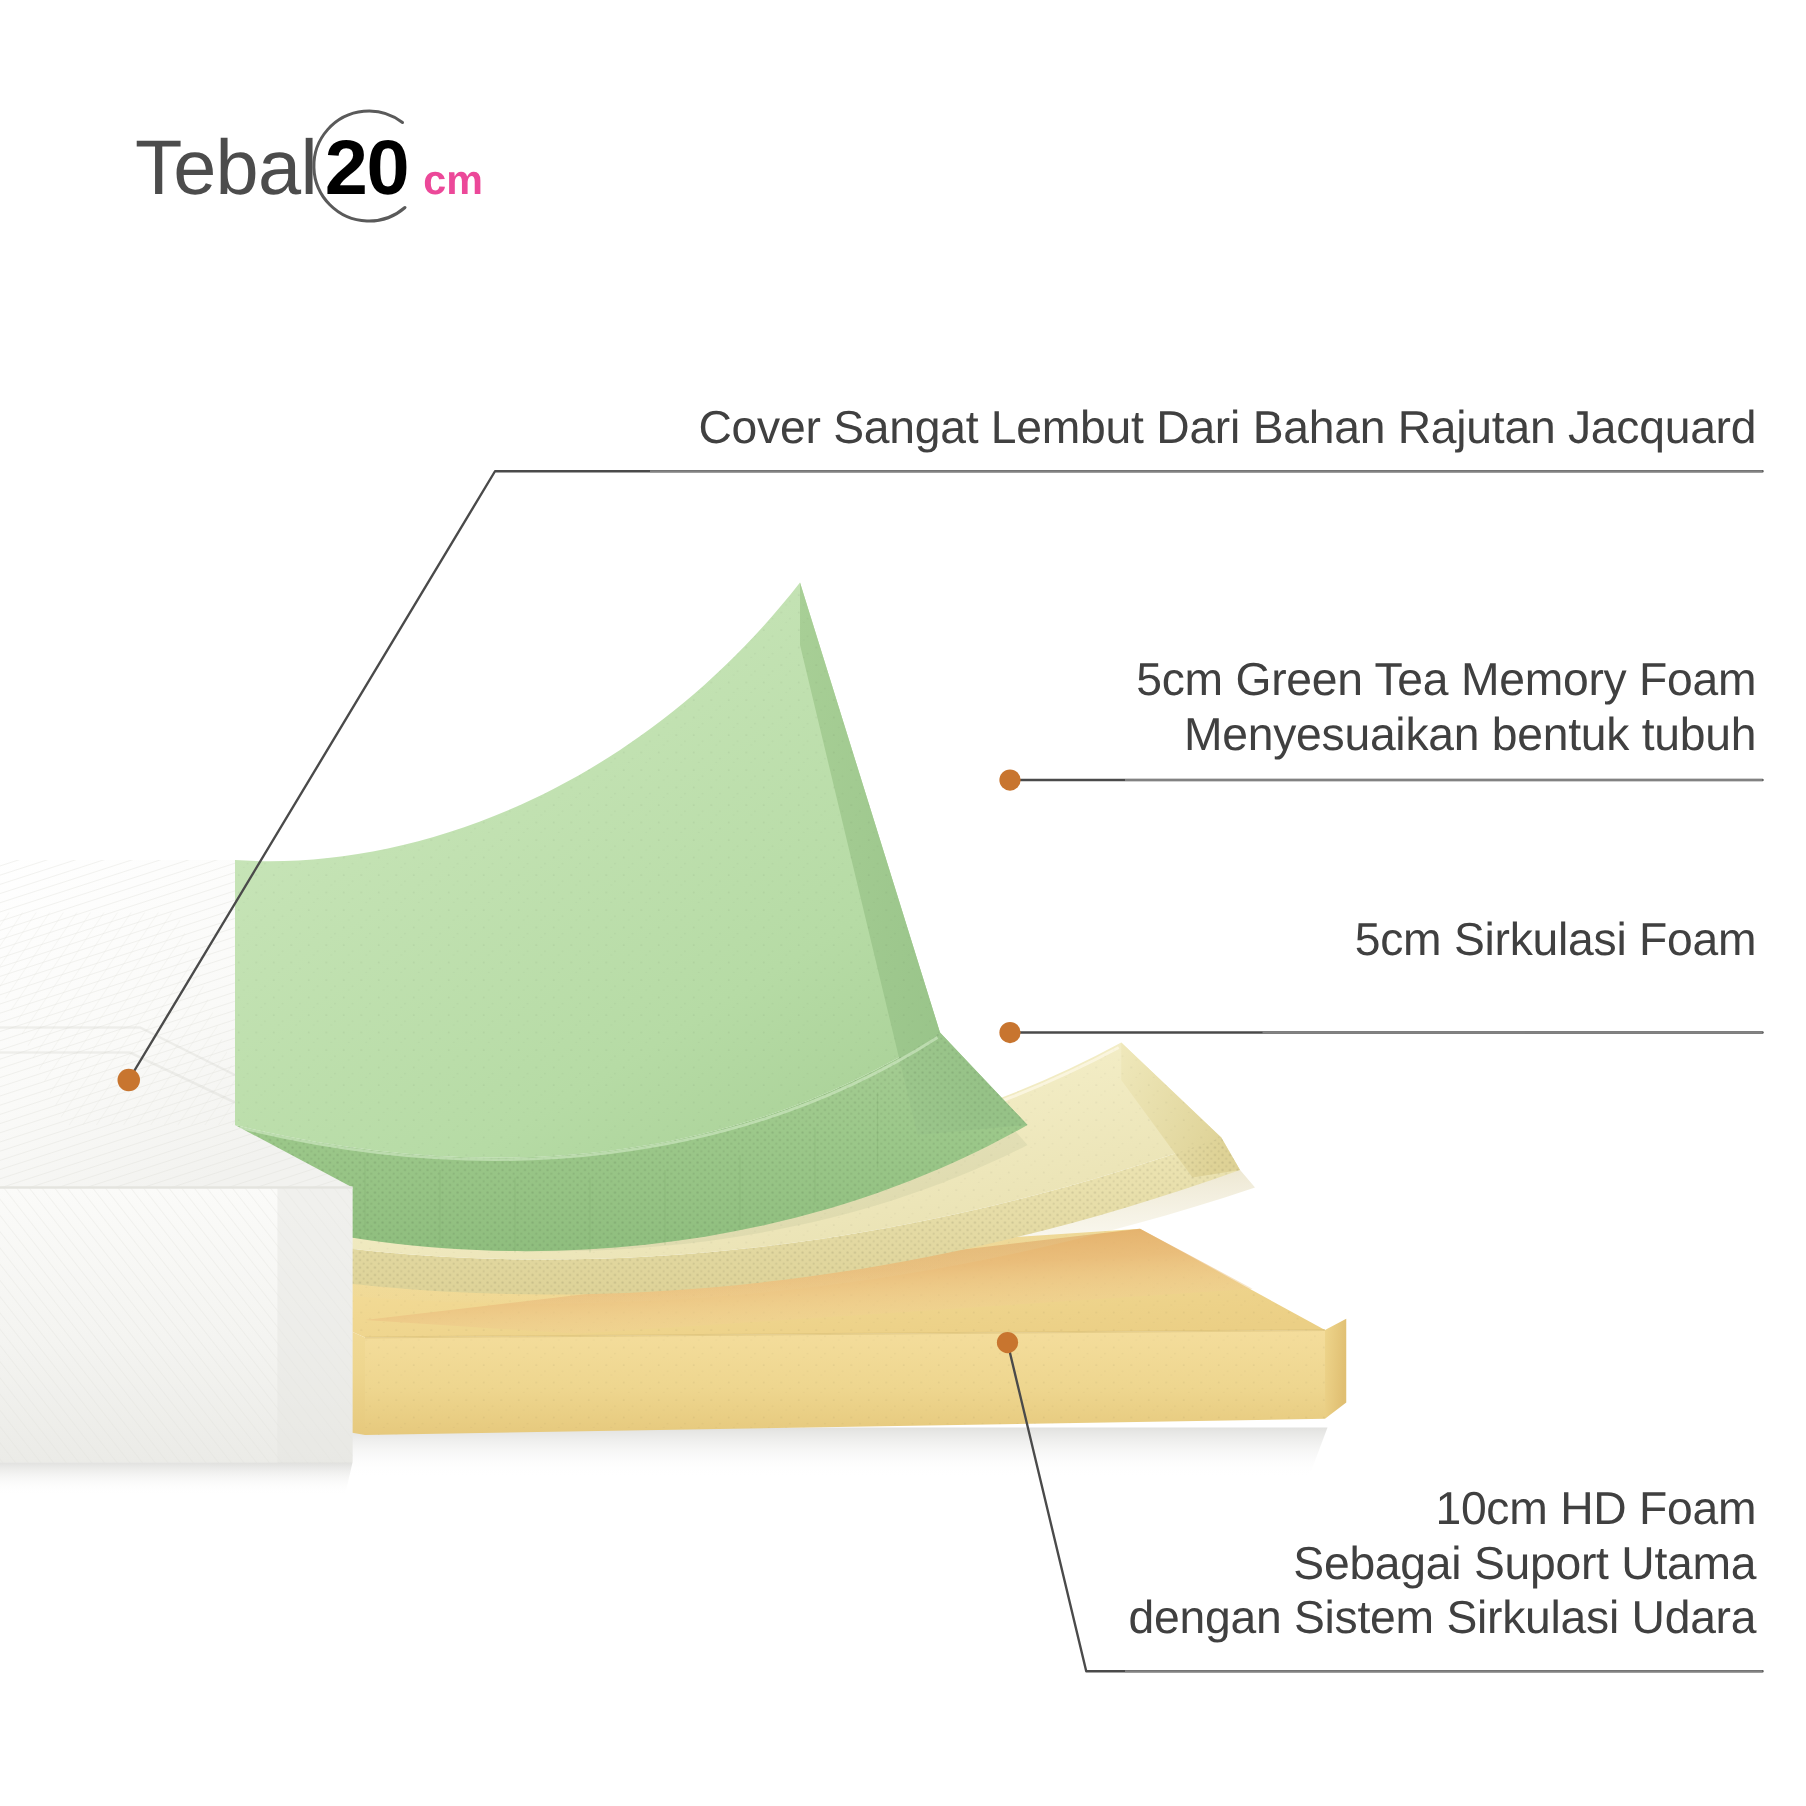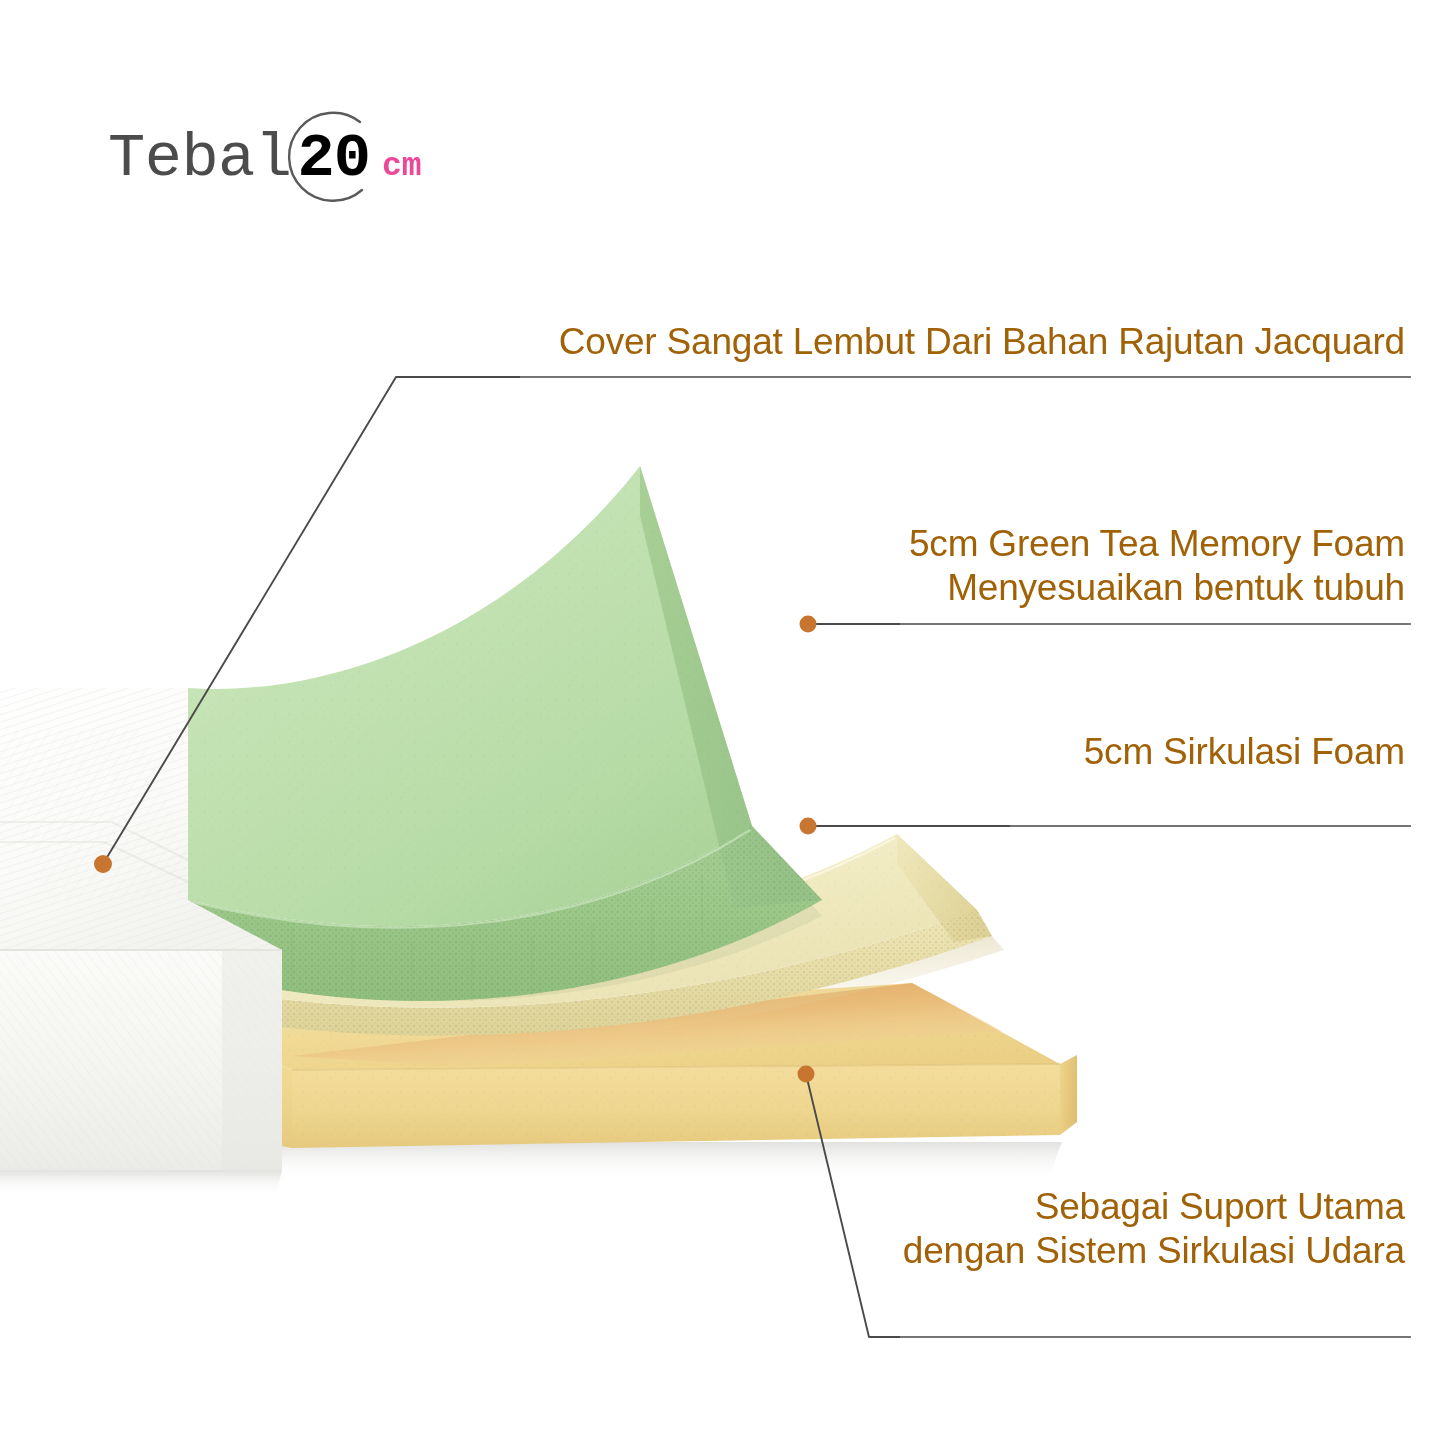--- a/index.html
+++ b/index.html
@@ -23,23 +23,22 @@
     height: 1445px;
   }
 
   
   #badge {
     position: absolute;
     left: 108px;
     top: 104px;
     height: 86px;
     display: flex;
-    align-items: flex-end;
+    align-items: flex-start;
     white-space: nowrap;
-    font-family: Liberation Mono, monospace;
   }
   #badge-word {
     font-size: 62px;
     font-weight: 400;
     color: #4c4c4c;
     letter-spacing: -0.5px;
     line-height: 1;
   }
   #badge-ring-wrap {
     position: relative;
@@ -78,21 +77,21 @@
     left: -8px;
     top: 430px;
     width: 1120px;
     height: 790px;
   }
 
   
   .callout {
     position: absolute;
     text-align: right;
-    color: #a16207;
+    color: #404040;
     font-size: 37px;
     line-height: 1.18;
     letter-spacing: -0.2px;
     white-space: nowrap;
   }
   .callout .line { display: block; }
 
   #callout-cover  { right: 40px; top: 320px; }
   #callout-green  { right: 40px; top: 522px; }
   #callout-support{ right: 40px; top: 730px; }
@@ -322,20 +321,21 @@
   <div class="callout" id="callout-green">
     <span class="line">5cm Green Tea Memory Foam</span>
     <span class="line">Menyesuaikan bentuk tubuh</span>
   </div>
 
   <div class="callout" id="callout-support">
     <span class="line">5cm Sirkulasi Foam</span>
   </div>
 
   <div class="callout" id="callout-hd">
+    <span class="line">10cm HD Foam</span>
     <span class="line">Sebagai Suport Utama</span>
     <span class="line">dengan Sistem Sirkulasi Udara</span>
   </div>
 
   <svg id="leaders" viewBox="0 0 1445 1445">
     <g stroke="#4a4a4a" stroke-width="1.9" fill="none" stroke-linecap="round" stroke-linejoin="round">
 
       <path d="M 103 864 L 396 377 L 1410 377"></path>
 
       <path d="M 808 624 L 1410 624"></path>

